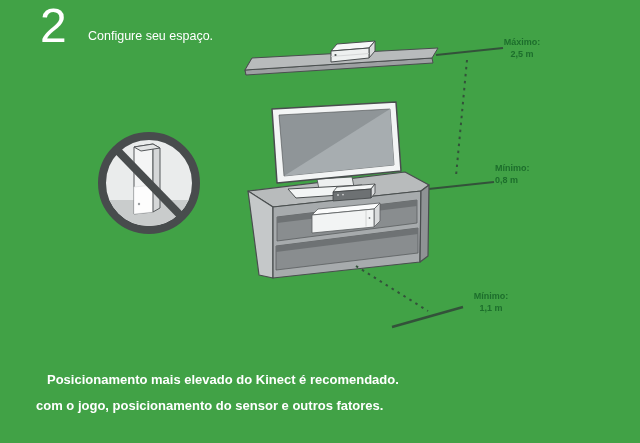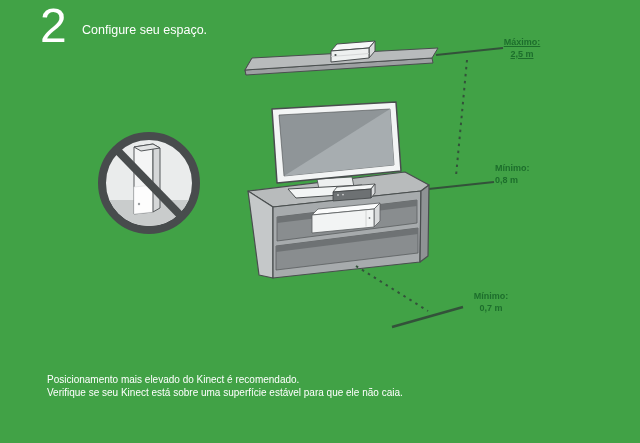--- a/index.html
+++ b/index.html
@@ -18,47 +18,47 @@
     top: 0px;
     font-size: 48px;
     font-weight: 300;
     color: #ffffff;
     line-height: 52px;
   }
   .title {
     position: absolute;
     left: 74px;
     top: 15px;
-    margin: 8px;
+    margin: 14px;
     font-size: 12.5px;
     font-weight: 400;
     color: #ffffff;
   }
   .illu {
     position: absolute;
     left: 0;
     top: 0;
   }
   .measure-label {
     position: absolute;
     width: 56px;
     color: #1d6e2c;
     font-size: 9px;
     font-weight: 700;
     line-height: 11.5px;
   }
   .measure-label.centered { text-align: center; }
-  .label-max  { left: 494px; top: 37px; text-decoration: underline; }
+  .label-max  { left: 494px; top: 37px; }
   .label-min1 { left: 495px; top: 163px; text-align: left; }
   .label-min2 { left: 463px; top: 291px; }
   .fn-block {
     position: absolute;
     color: #ffffff;
-    font-size: 10px;
-    font-weight: 400;
+    font-size: 13px;
+    font-weight: 700;
     line-height: 13px;
     white-space: nowrap;
   }
   .fn-block-1 { left: 47px; top: 373px; }
   .fn-block-2 { left: 36px; top: 399px; }
 </style>
 </head>
 <body>
 
 <main class="screen">
@@ -148,23 +148,23 @@
     <div>2,5 m</div>
   </div>
 
   <div class="measure-label label-min1">
     <div>Mínimo:</div>
     <div>0,8 m</div>
   </div>
 
   <div class="measure-label centered label-min2">
     <div>Mínimo:</div>
-    <div>0,7 m</div>
+    <div>1,1 m</div>
   </div>
 
   <div class="fn-block fn-block-1">
     <div>Posicionamento mais elevado do Kinect é recomendado.</div>
-    <div>Verifique se seu Kinect está sobre uma superfície estável para que ele não caia.</div>
   </div>
   <div class="fn-block fn-block-2">
+    <div>com o jogo, posicionamento do sensor e outros fatores.</div>
   </div>
 
 </main>
 
 </body></html>

